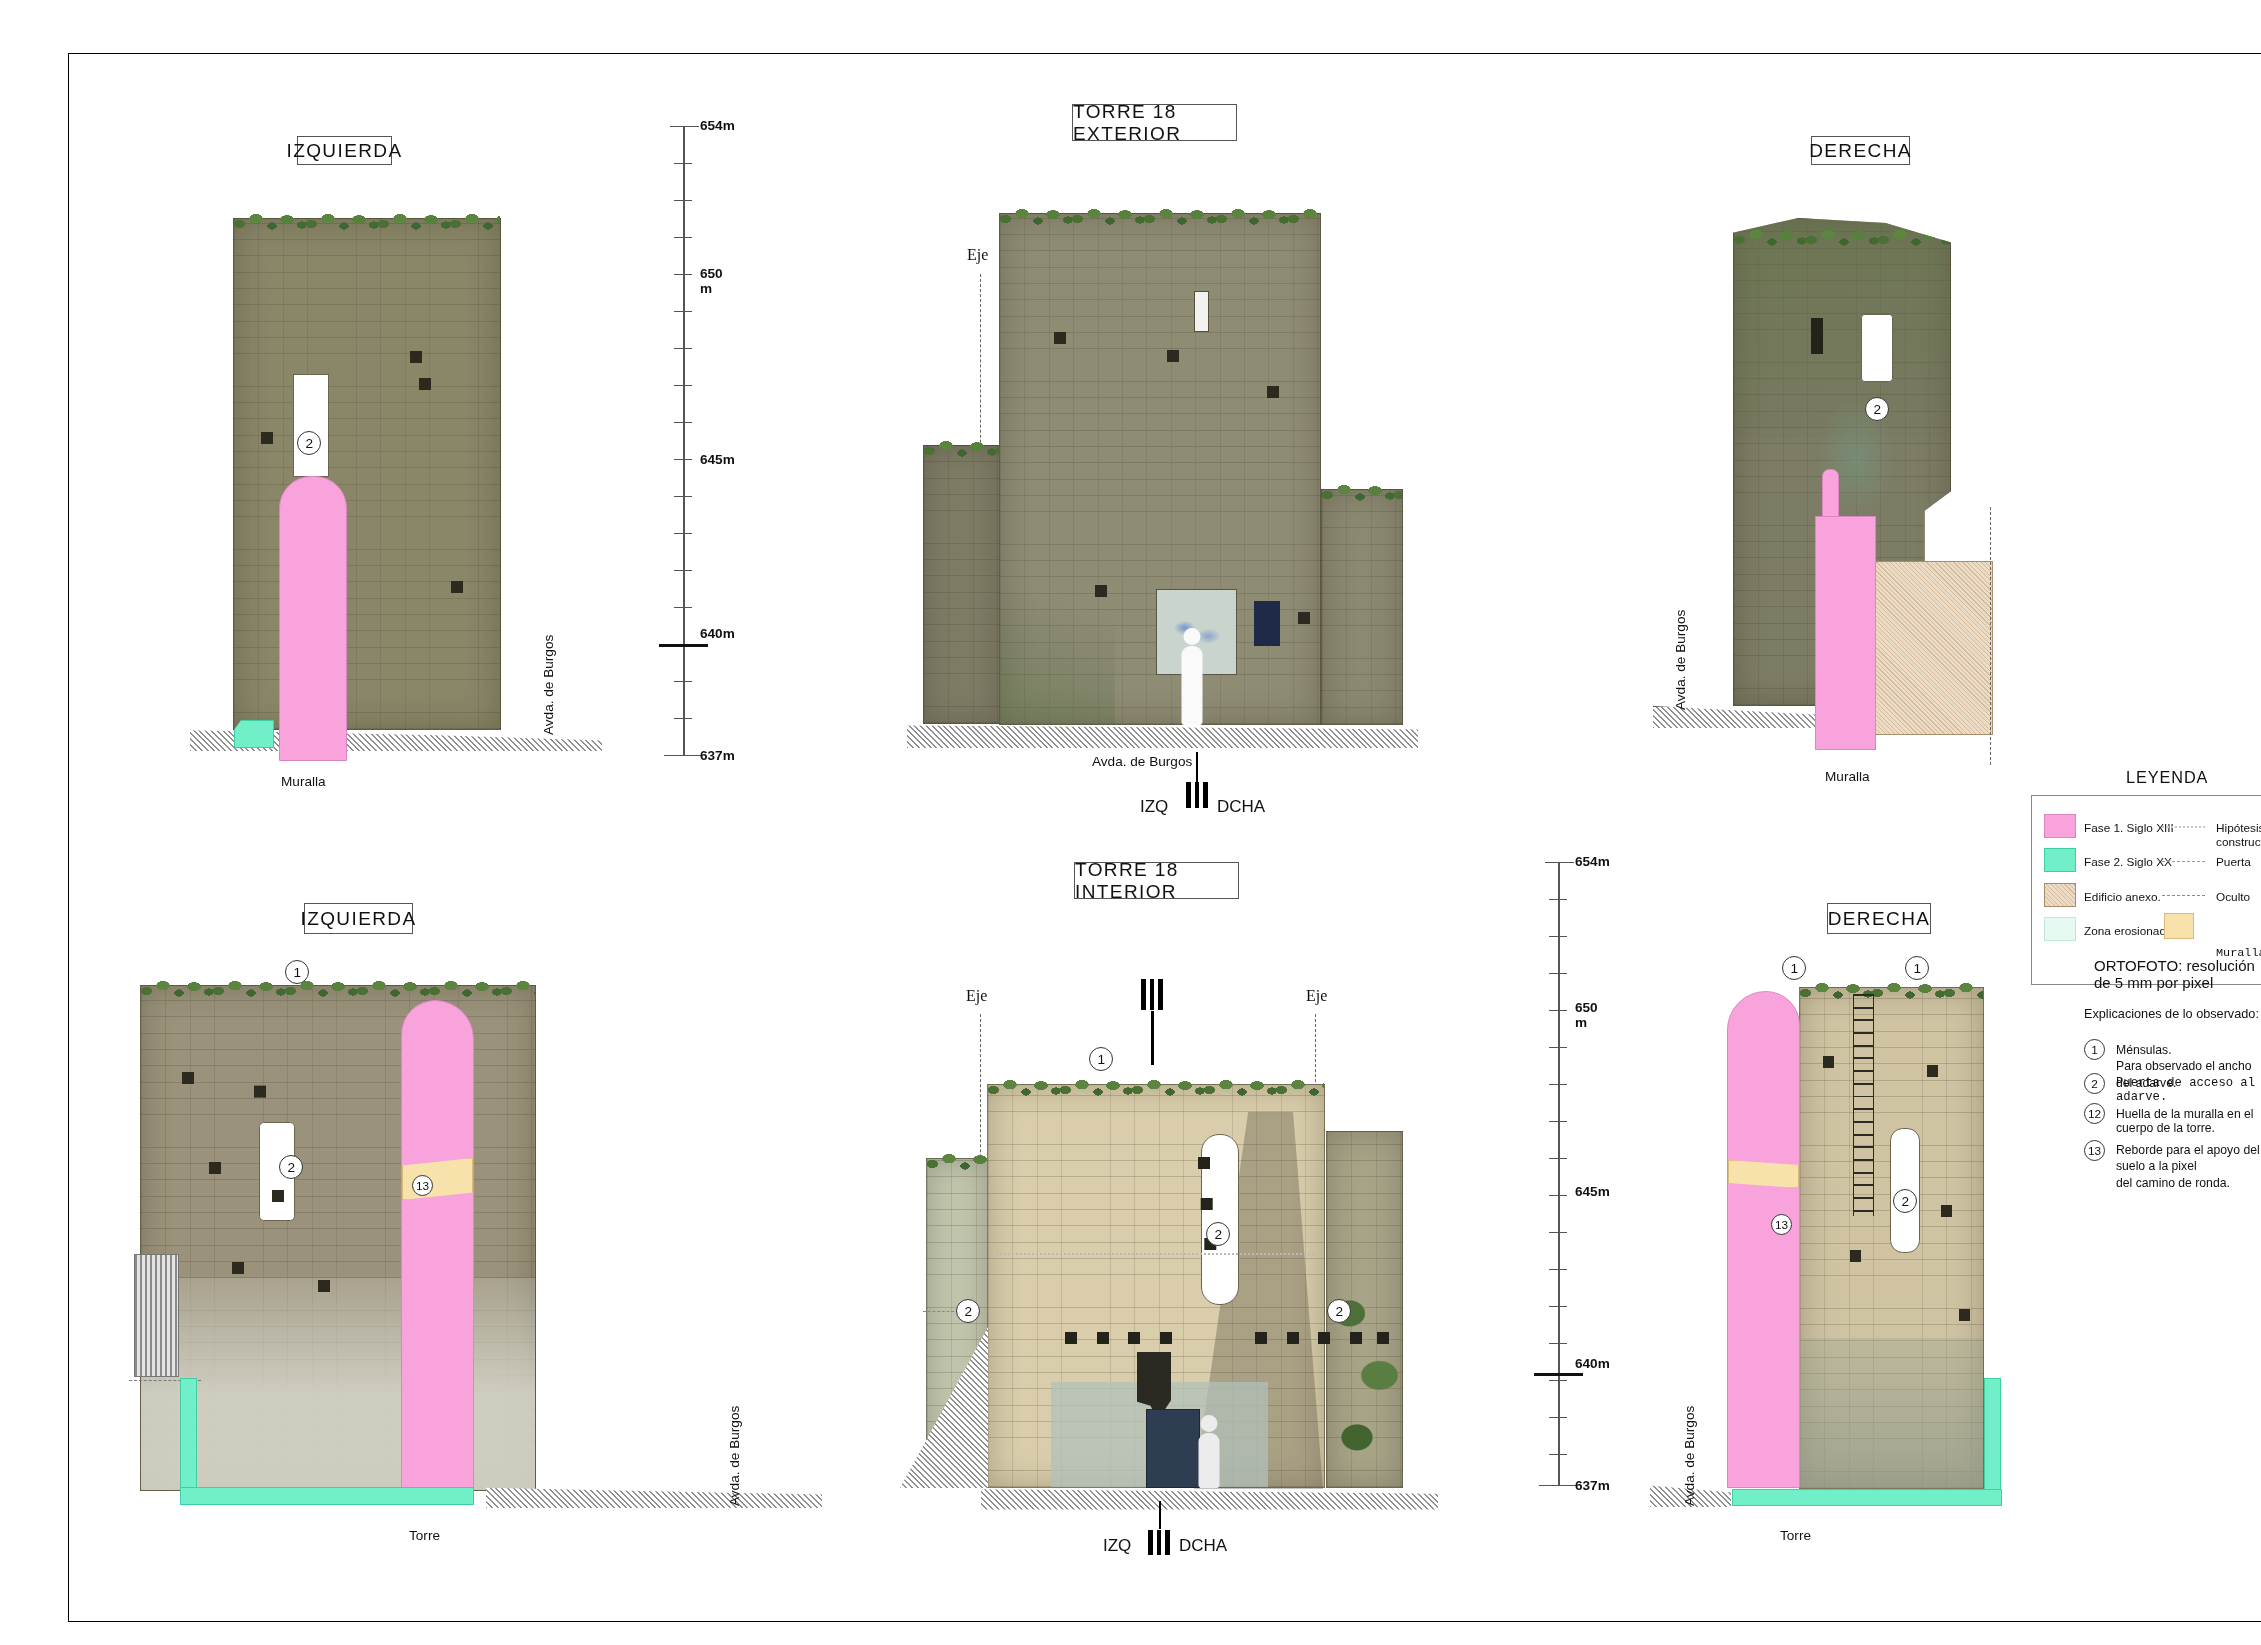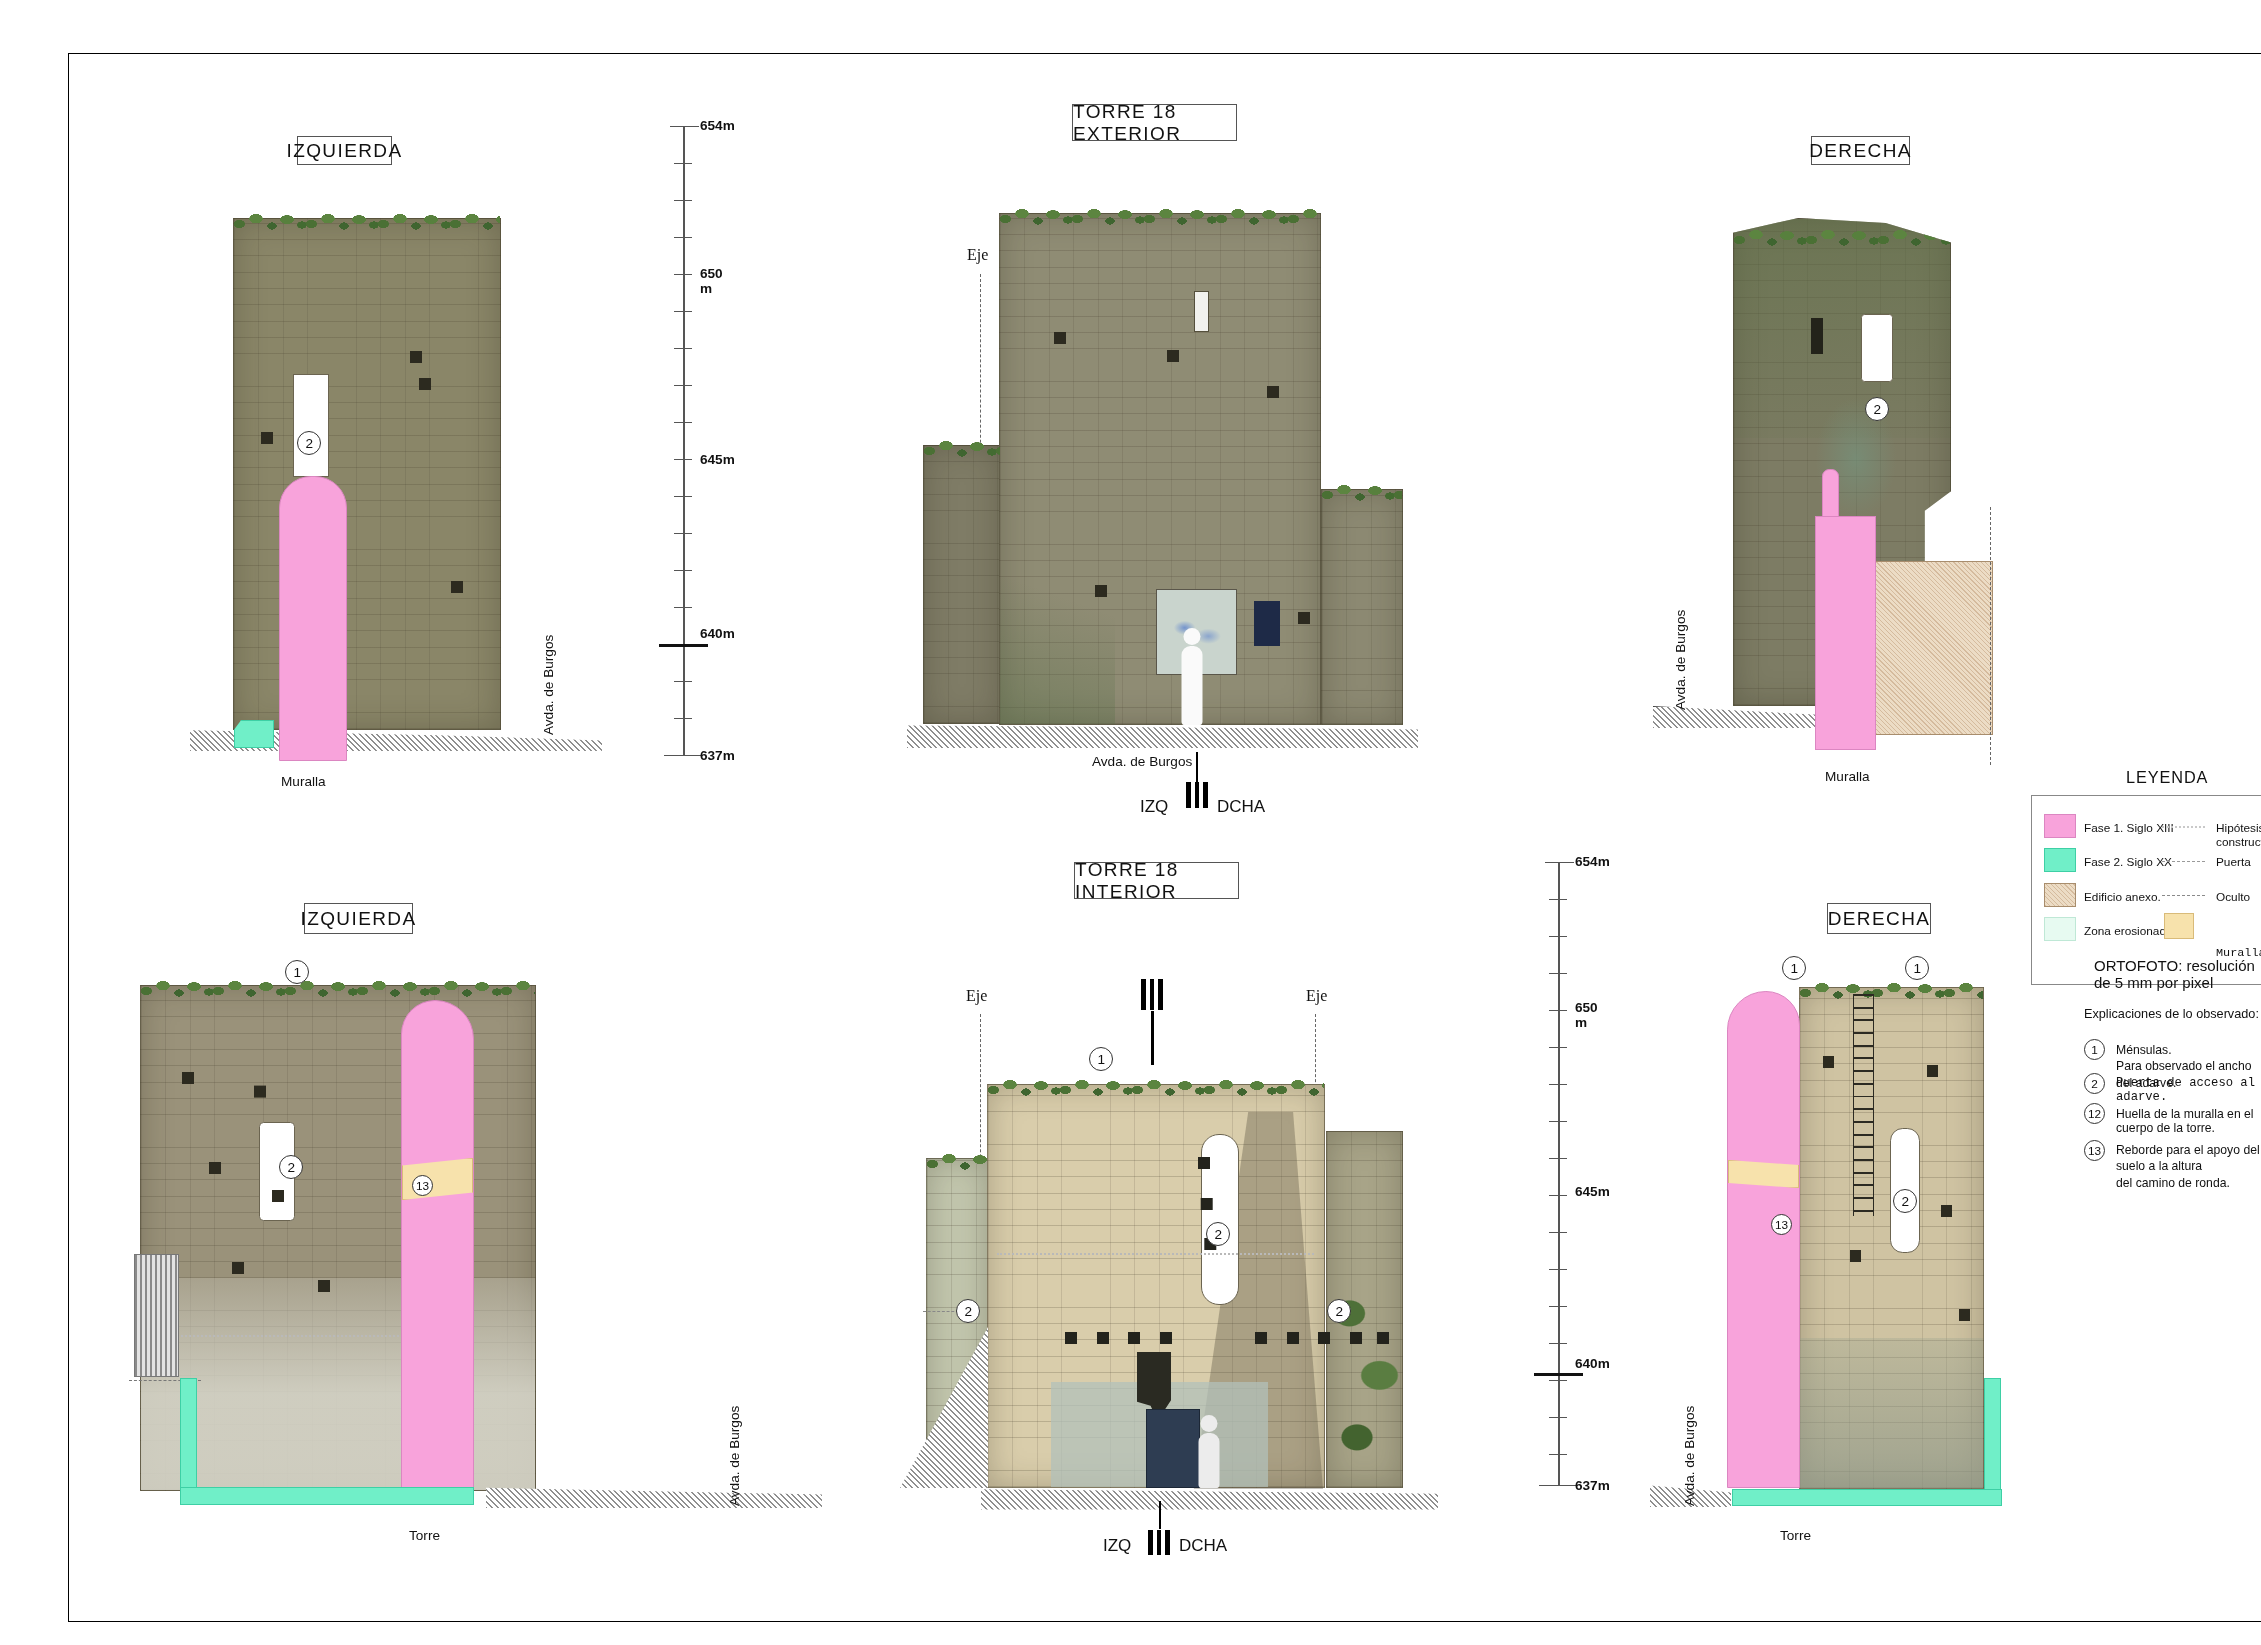--- a/index.html
+++ b/index.html
@@ -317,18 +317,18 @@
     </div>
   <div class="abs" style="left:2116px;top:1076px;font-size:12.2px;font-family:Liberation Mono, monospace;"><span>Puerta de acceso al adarve.</span></div>
   <div class="abs circ sm" style="left:2084px;top:1103px;">
       <span>12</span>
     </div>
   <div class="abs" style="left:2116px;top:1107px;font-size:12.2px;"><span>Huella de la muralla en el cuerpo de la torre.</span></div>
   <div class="abs circ sm" style="left:2084px;top:1140px;">
       <span>13</span>
     </div>
   <div class="abs" style="left:2116px;top:1142px;font-size:12.2px;line-height:16.3px;">
-    <div>Reborde para el apoyo del suelo a la altura</div>
+    <div>Reborde para el apoyo del suelo a la pixel</div>
     <div>del camino de ronda.</div>
   </div>
 
 </div>
 
 
 </body></html>

